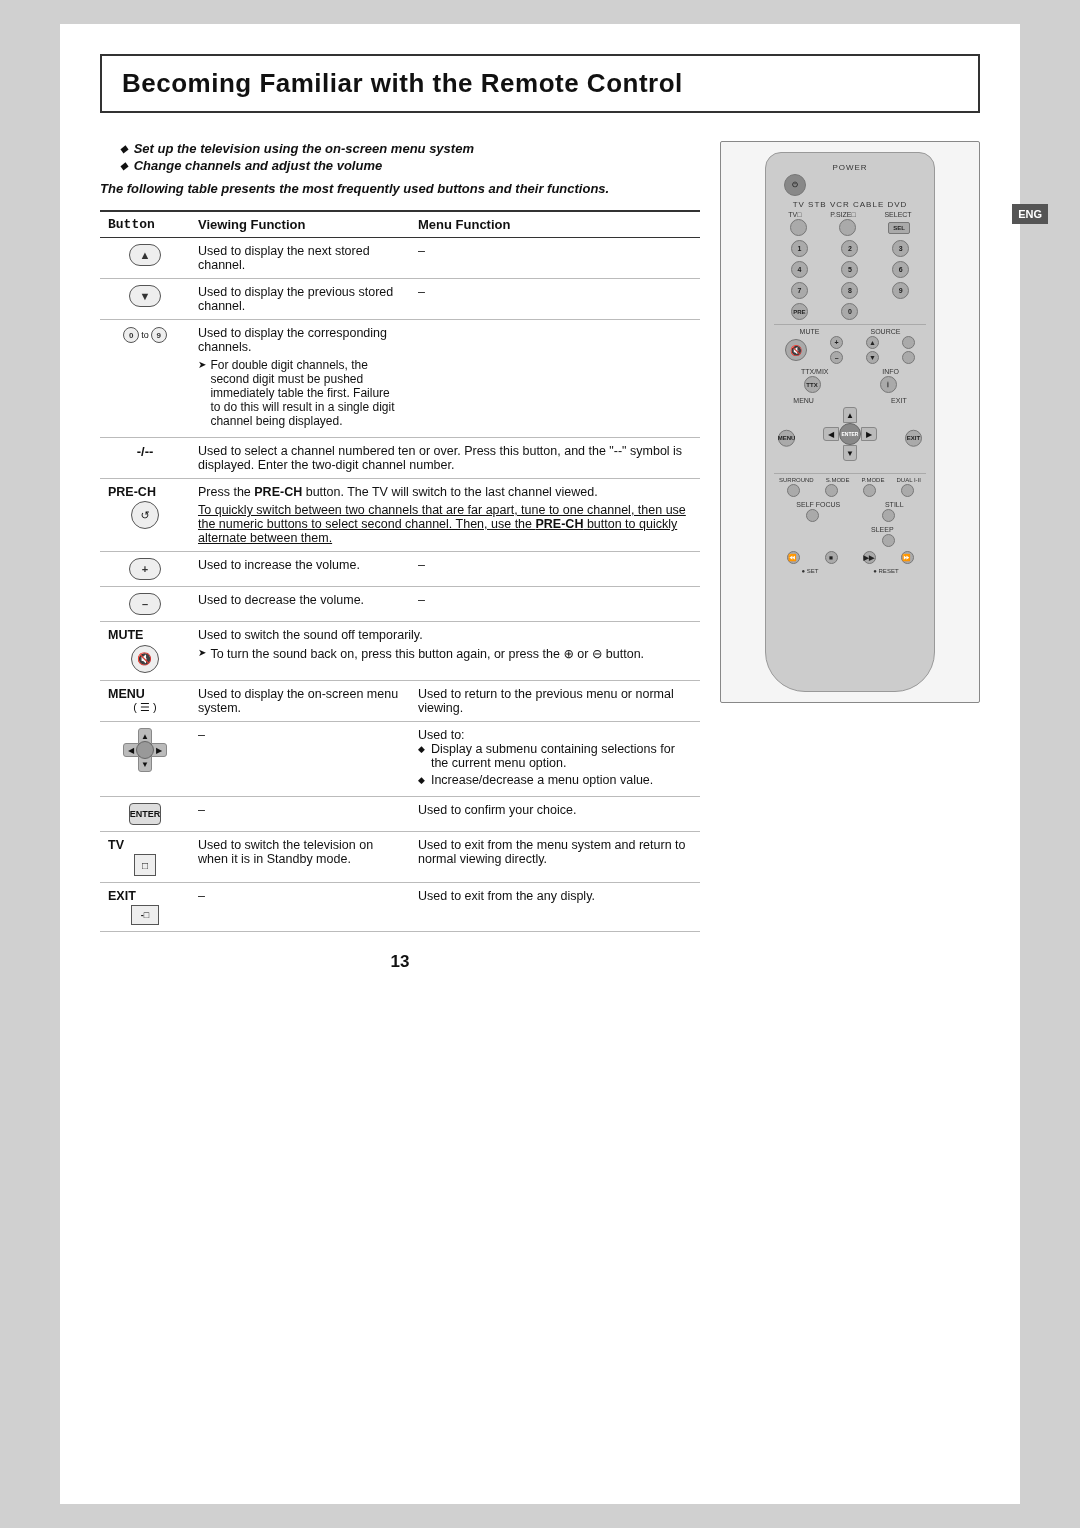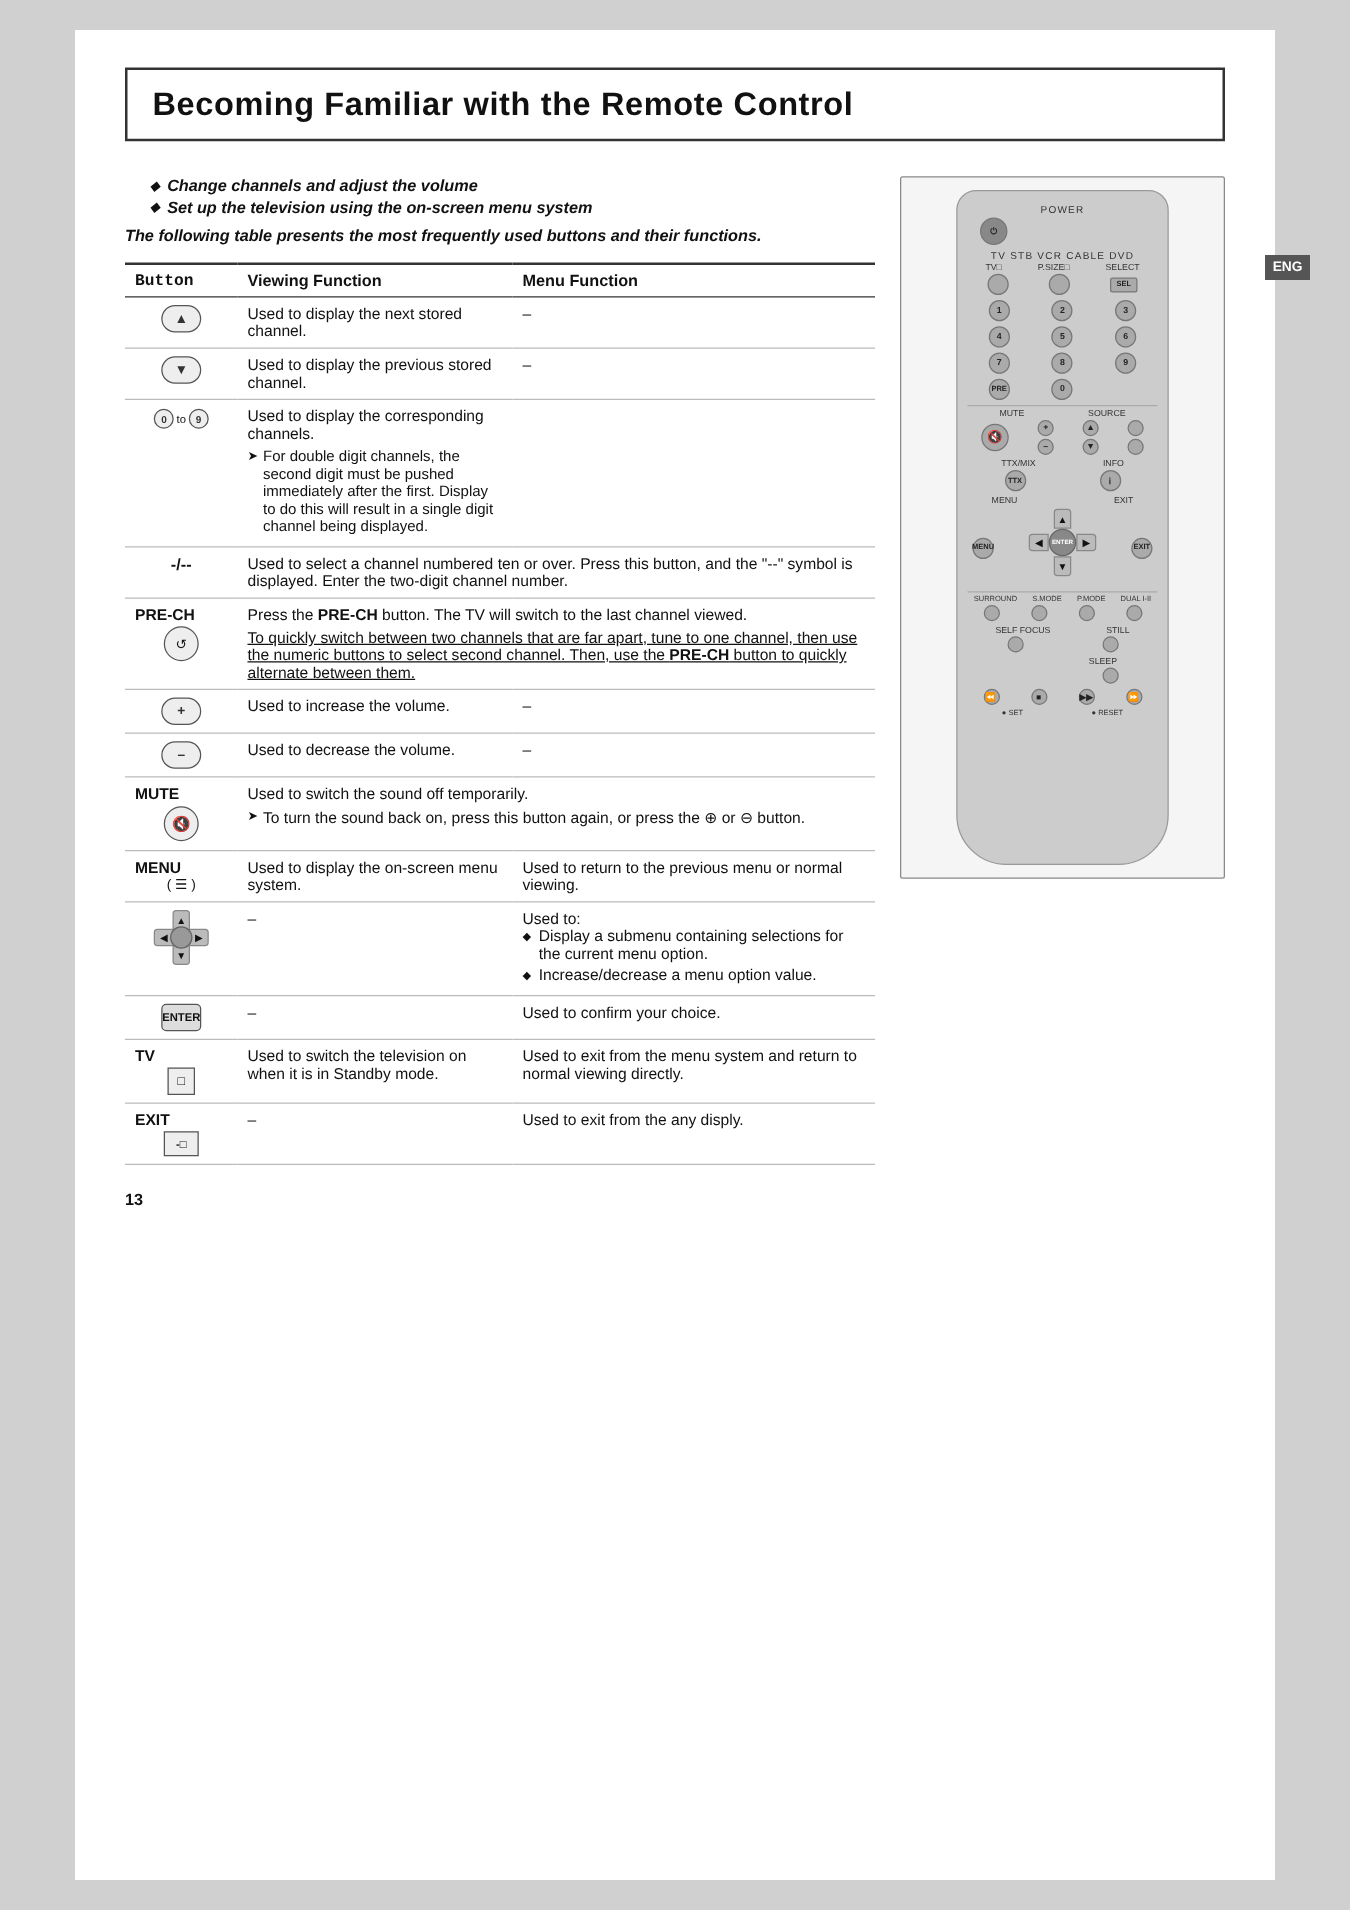--- a/index.html
+++ b/index.html
@@ -206,23 +206,23 @@
       margin-bottom: 3px;
     }
     .arrow-item::before {
       content: '➤';
       font-size: 10px;
       flex-shrink: 0;
       margin-top: 1px;
     }
     
     .page-number {
-      text-align: left;
+      text-align: center;
       margin-top: 20px;
-      font-size: 13px;
+      font-size: 17px;
       font-weight: bold;
     }
 
     
     .remote-container {
       border: 1.5px solid #888;
       padding: 10px;
       background: #f5f5f5;
       border-radius: 2px;
       min-height: 560px;
@@ -315,22 +315,22 @@
 
   <div class="title-box">
     <h1>Becoming Familiar with the Remote Control</h1>
   </div>
 
   <div class="main-layout">
 
     <div class="left-content">
 
       <div class="intro-section">
+        <div class="bullet">Set up the television using the on-screen menu system</div>
         <div class="bullet">Change channels and adjust the volume</div>
-        <div class="bullet">Set up the television using the on-screen menu system</div>
         <p class="bold-italic" style="margin-top:8px;">The following table presents the most frequently used buttons and their functions.</p>
       </div>
 
       <table class="func-table">
         <thead>
           <tr>
             <th class="col-btn">Button</th>
             <th class="col-view">Viewing Function</th>
             <th class="col-menu">Menu Function</th>
           </tr>
@@ -360,21 +360,21 @@
           <tr>
             <td>
               <div style="display:flex;align-items:center;gap:2px;flex-wrap:wrap;justify-content:center;">
                 <div class="btn-icon r-btn-sm" style="width:16px;height:16px;font-size:8px;">0</div>
                 <span style="font-size:9px;">to</span>
                 <div class="btn-icon r-btn-sm" style="width:16px;height:16px;font-size:8px;">9</div>
               </div>
             </td>
             <td>
               <div>Used to display the corresponding channels.</div>
-              <div class="arrow-item" style="margin-top:4px;font-size:12px;">For double digit channels, the second digit must be pushed immediately after the first. Display to do this will result in a single digit channel being displayed.</div>
+              <div class="arrow-item" style="margin-top:4px;font-size:12px;">For double digit channels, the second digit must be pushed immediately table the first. Failure to do this will result in a single digit channel being displayed.</div>
             </td>
             <td></td>
           </tr>
 
           <tr>
             <td>
               <div style="text-align:center;font-weight:bold;font-size:13px;">-/--</div>
             </td>
             <td colspan="2">Used to select a channel numbered ten or over. Press this button, and the "--" symbol is displayed. Enter the two-digit channel number.</td>
           </tr>

